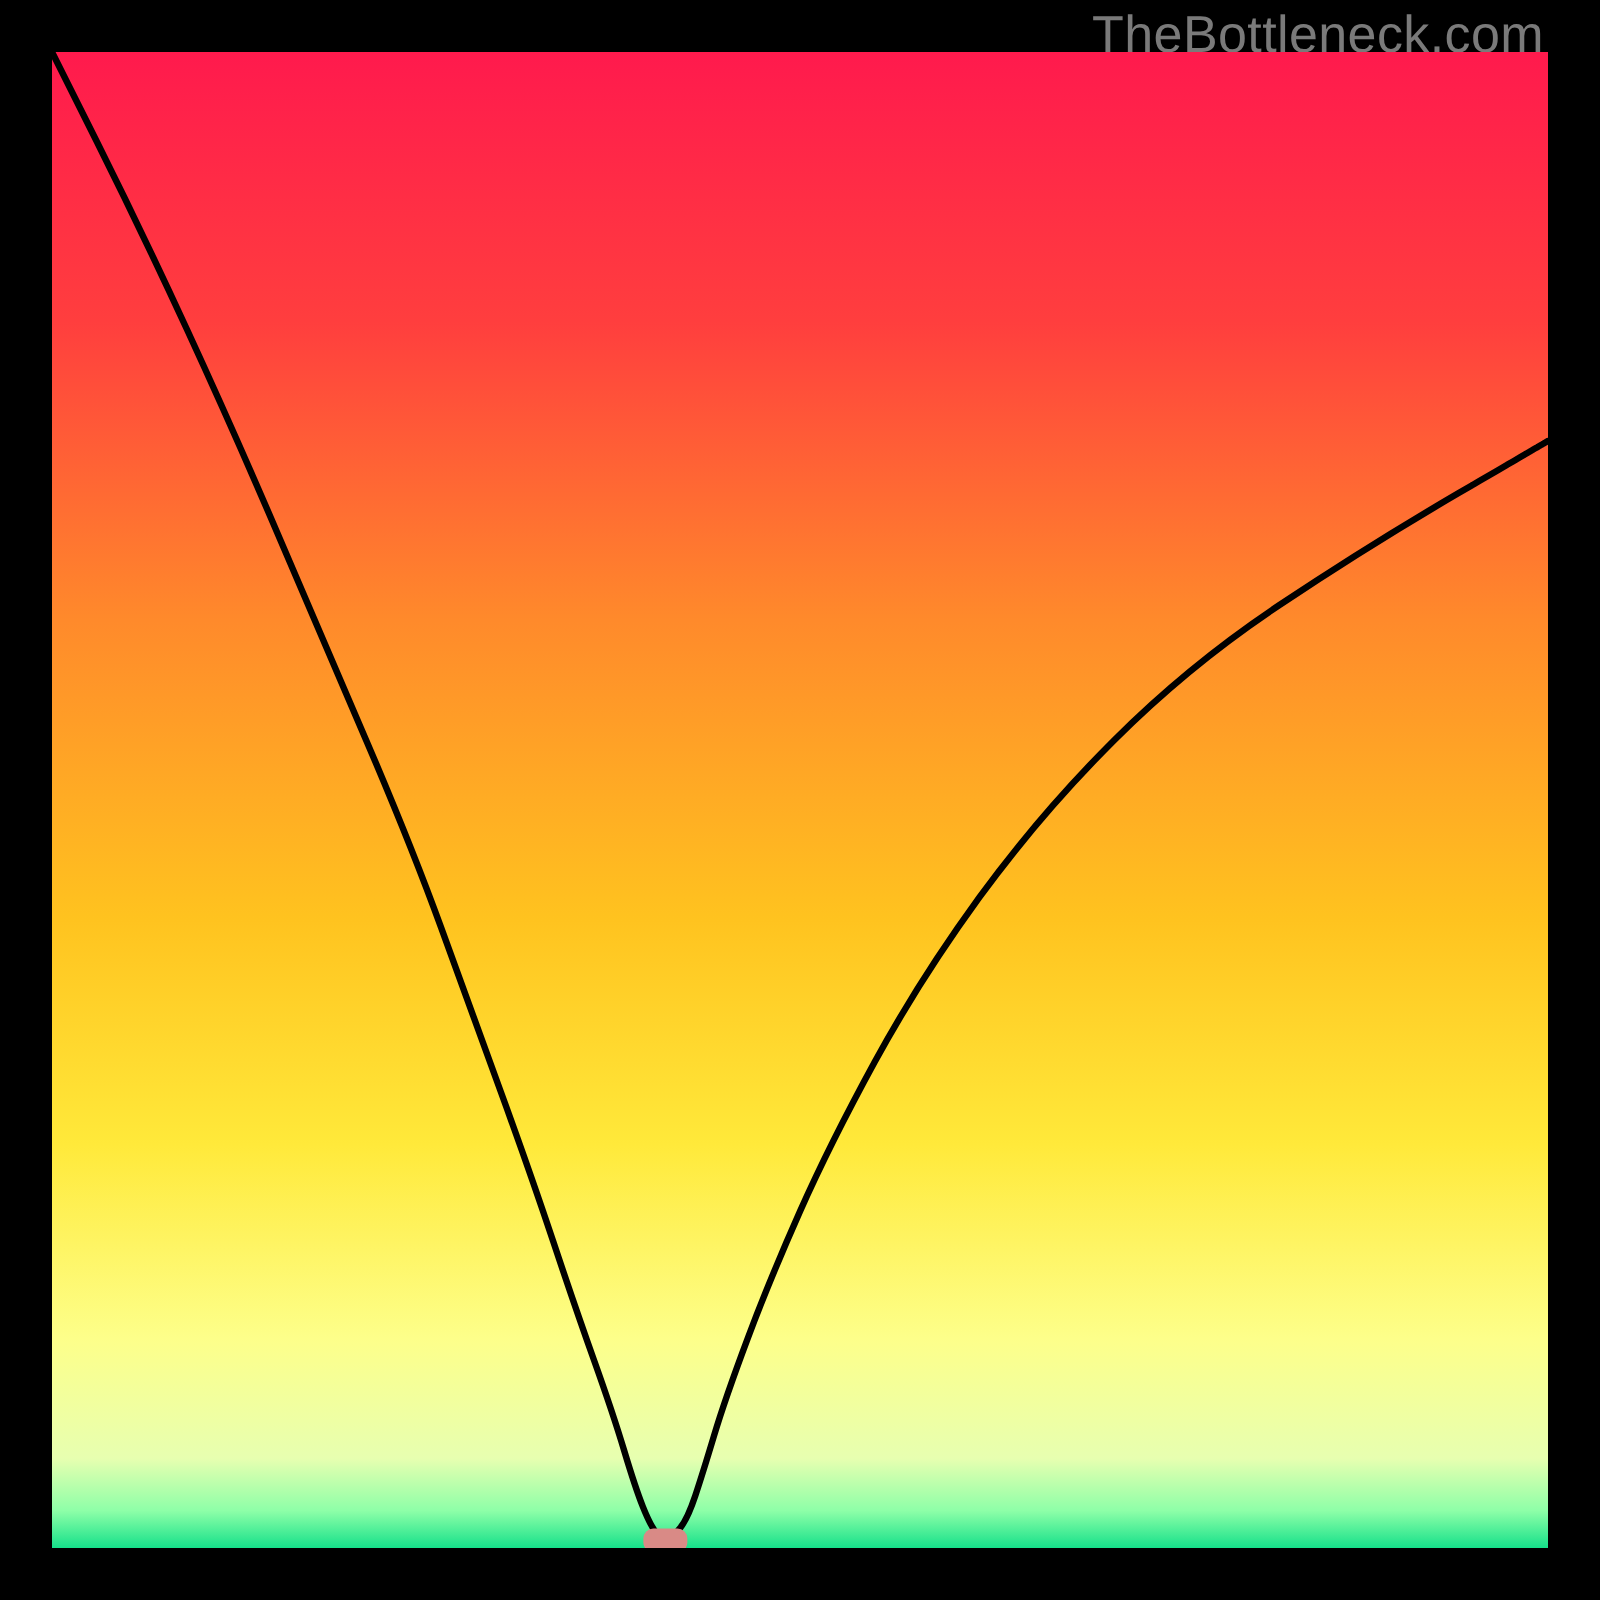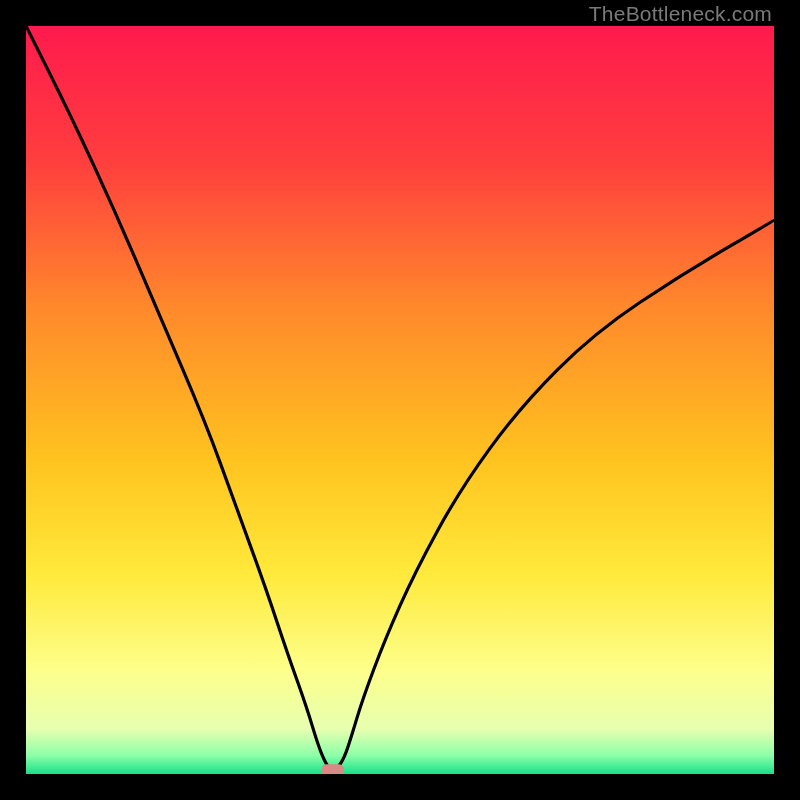--- a/index.html
+++ b/index.html
@@ -24,21 +24,21 @@
     left: 0;
     top: 0;
     width: 748px;
     height: 748px;
   }
   .watermark {
     position: absolute;
     top: 2px;
     right: 28px;
     color: #7a7a7a;
-    font-size: 21px;
+    font-size: 26px;
     font-weight: 500;
     letter-spacing: 0.2px;
     user-select: none;
   }
   svg { display: block; }
 </style>
 </head>
 <body>
 
 <div class="watermark">TheBottleneck.com</div>

